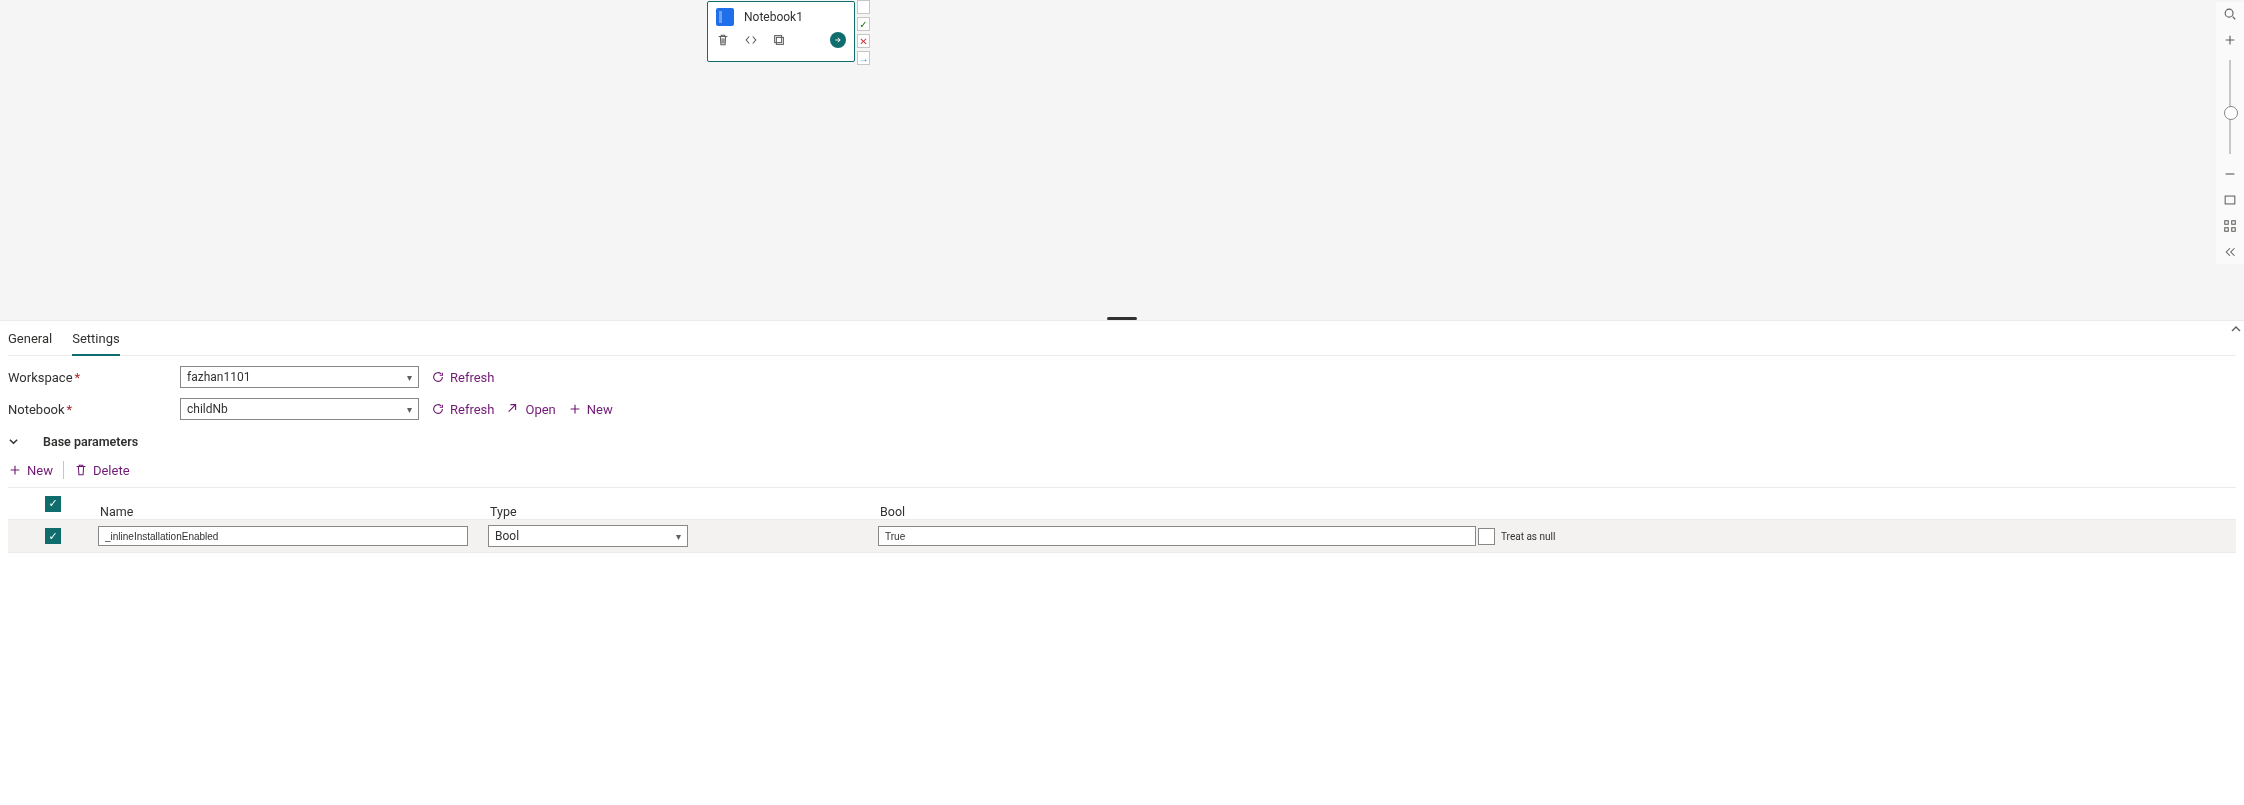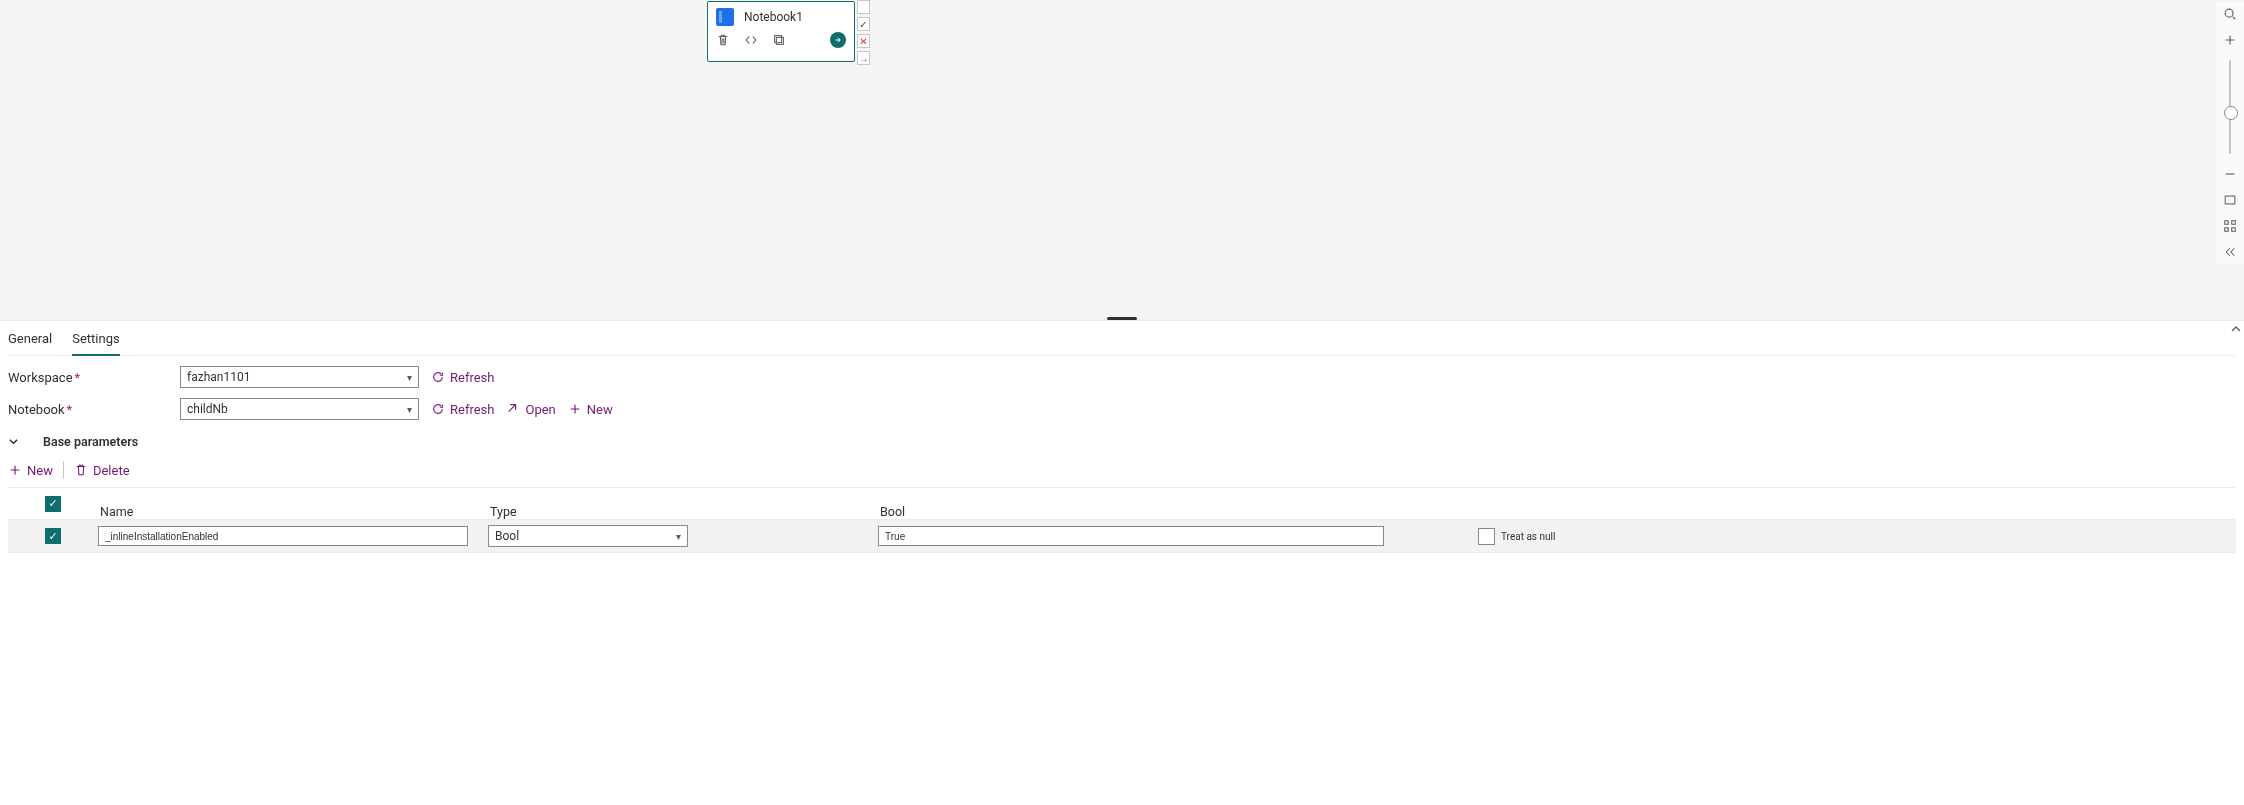--- a/index.html
+++ b/index.html
@@ -283,21 +283,21 @@
   .txt-input {
     height:20px;
     border:1px solid #8a8886;
     background:#fff;
     padding:0 6px;
     font-size:10px;
     color:#323130;
     box-sizing:border-box;
   }
   .txt-input.name { width: 370px; }
-  .txt-input.value { width: 506px; }
+  .txt-input.value { width: 598px; }
   .type-select {
     width: 200px;
   }
   .treat-null {
     display:flex;align-items:center;gap:6px;font-size:10px;
   }
   .treat-null .box {
     width:15px;height:15px;border:1px solid #8a8886;background:#fff;cursor:pointer;
   }
 

